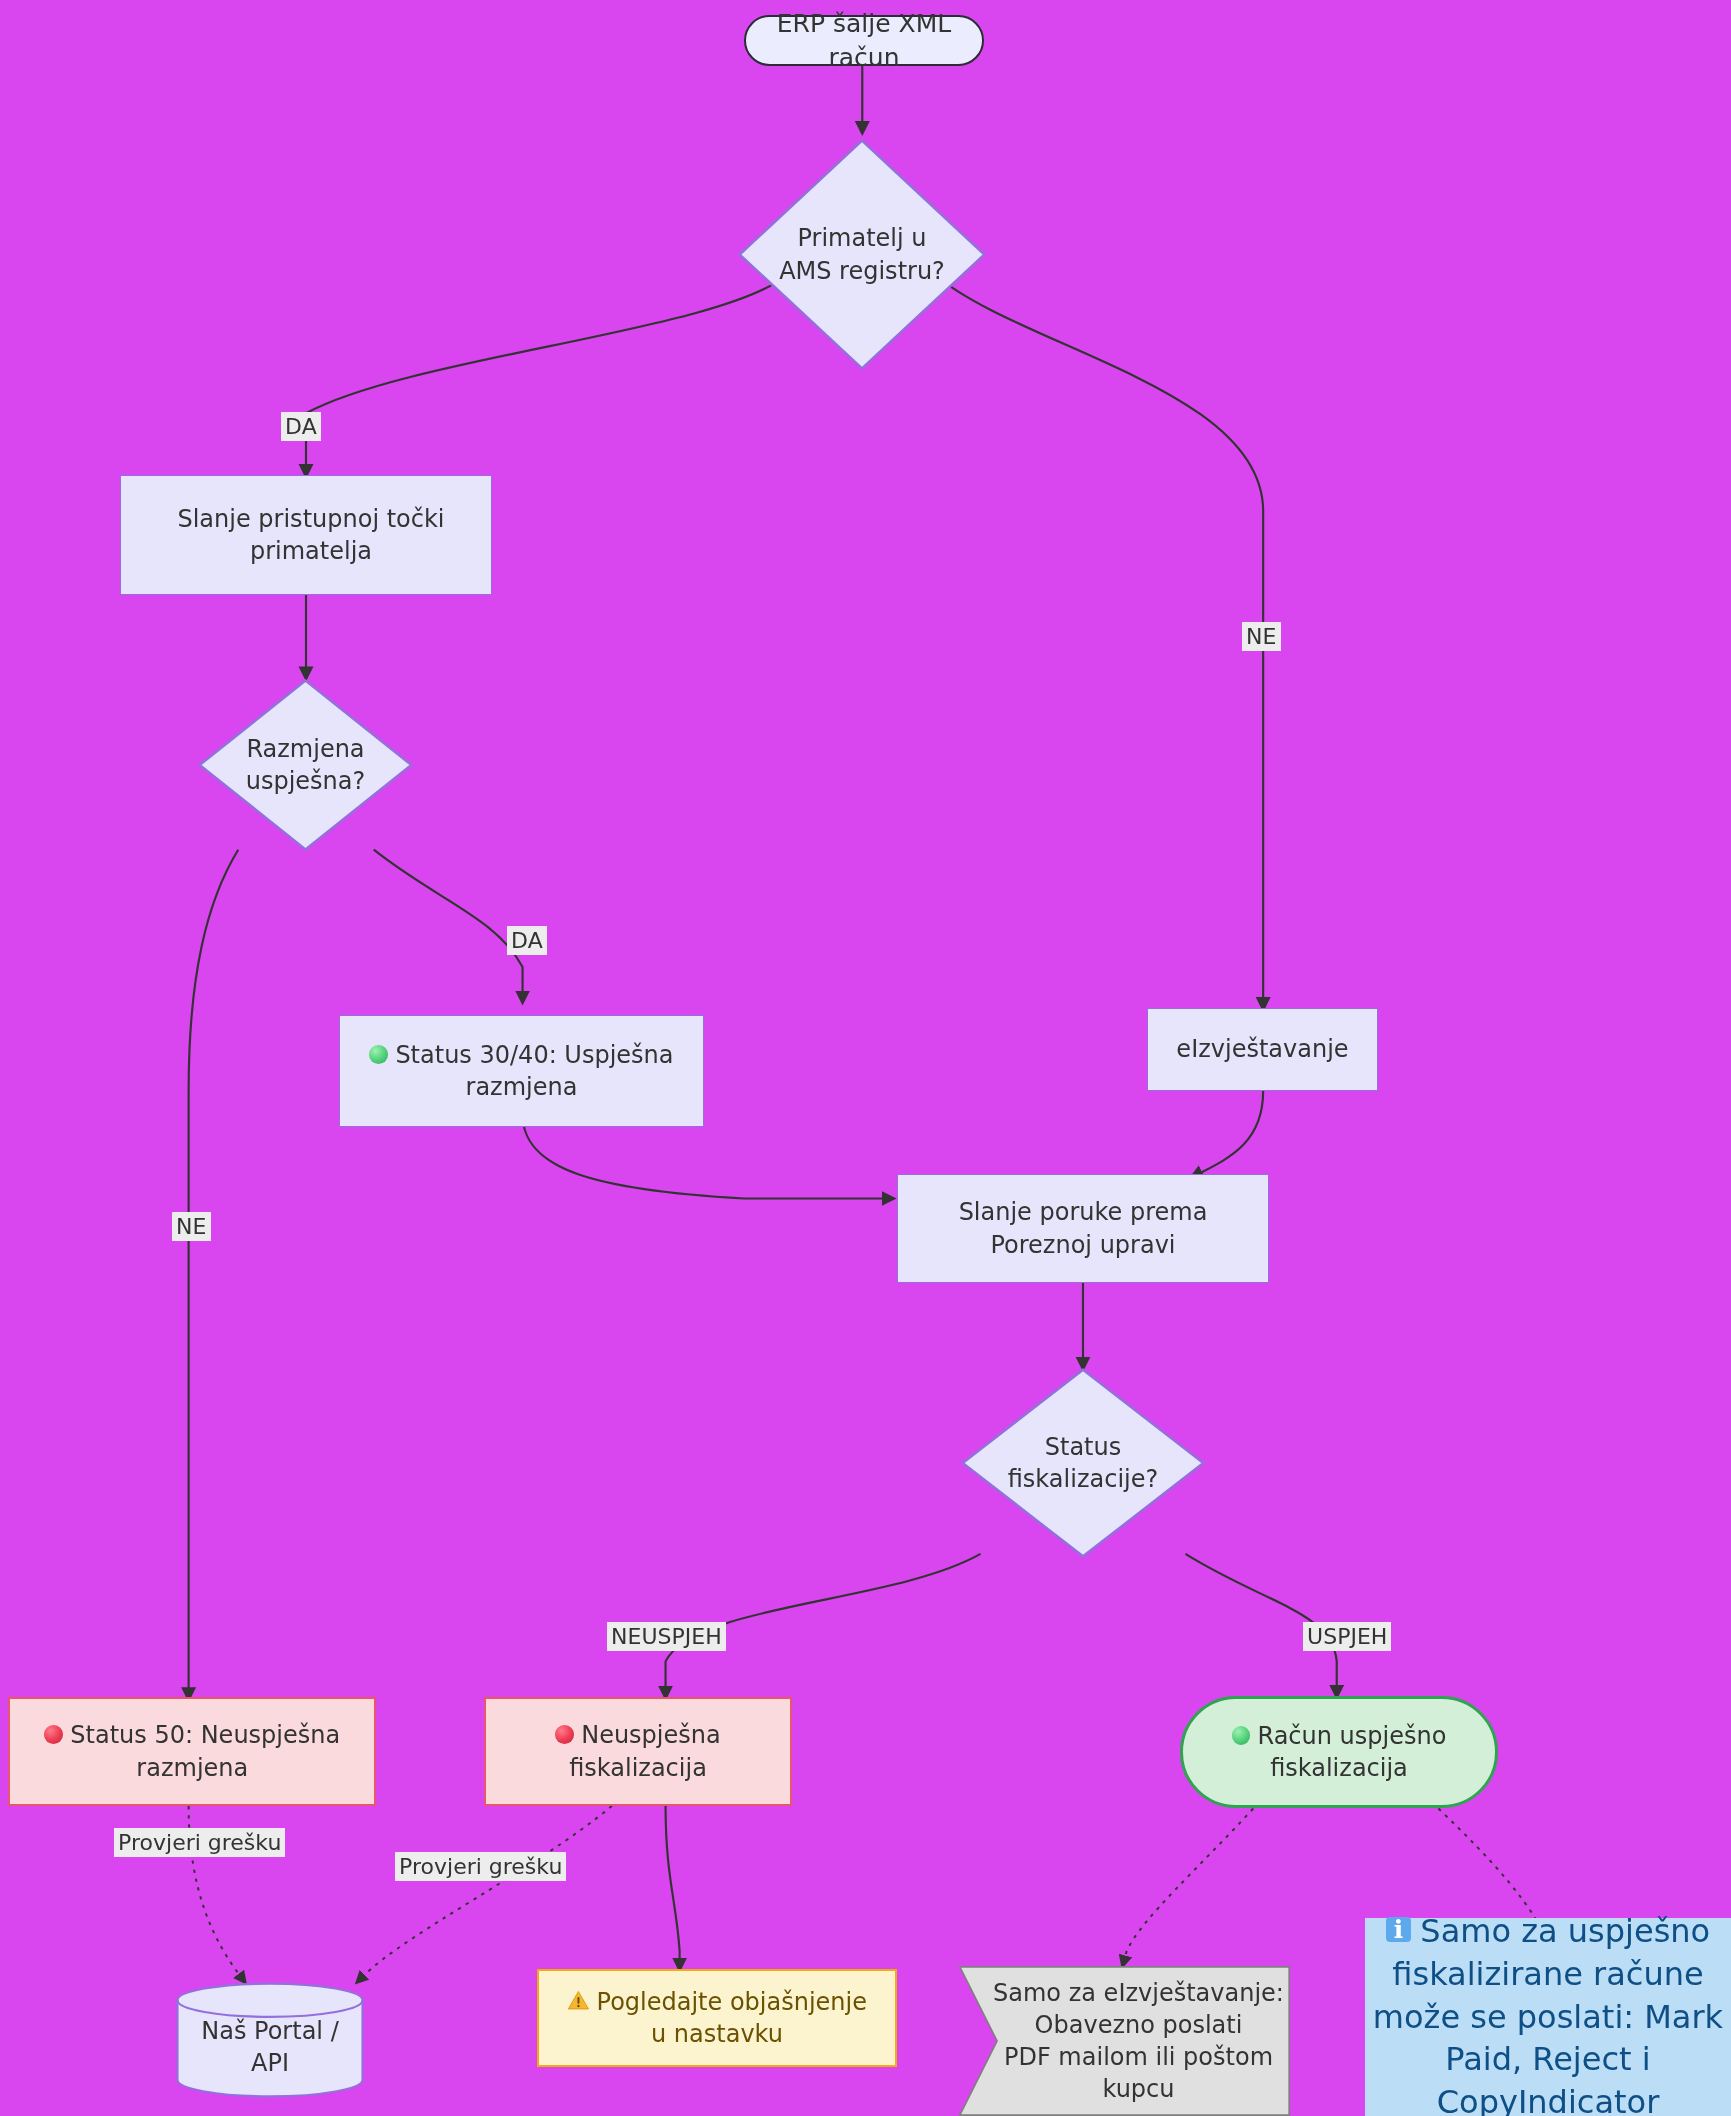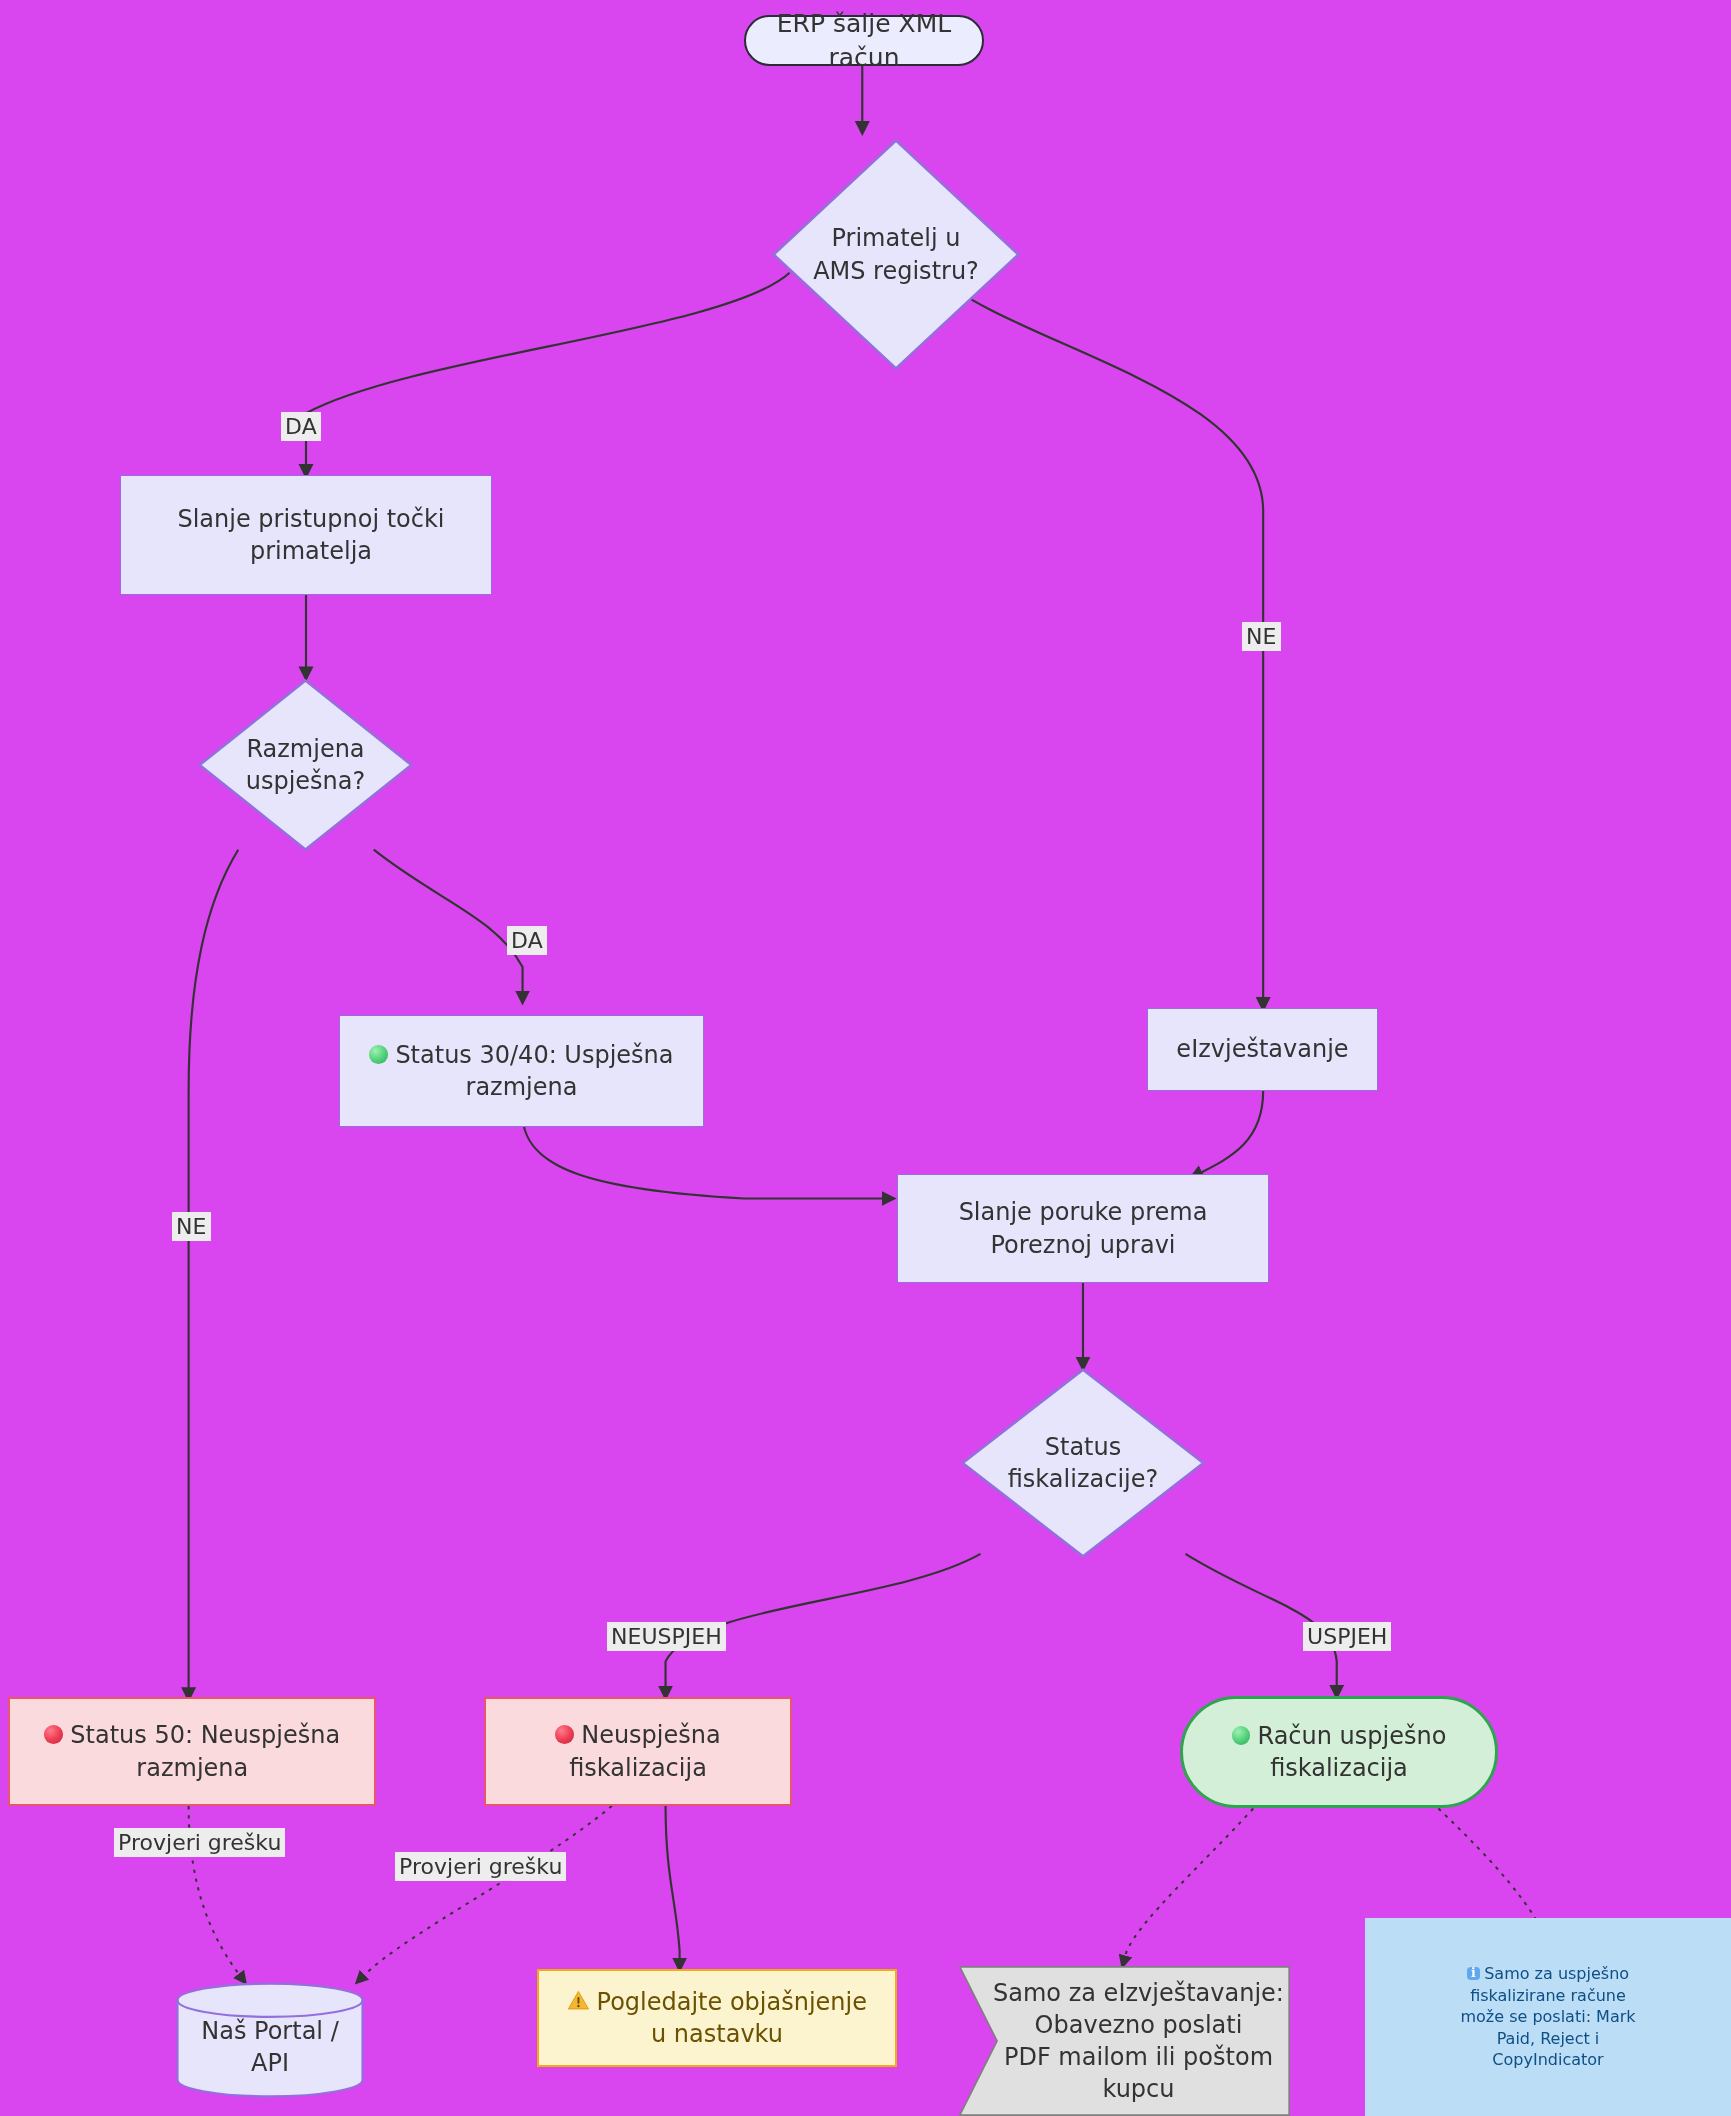--- a/index.html
+++ b/index.html
@@ -67,21 +67,21 @@
   .n-note {
     background: #FCF3CF;
     border: 2.5px solid #EFAB11;
     color: #6b5200;
     font-size: 24px;
   }
   .n-info {
     background: #BBDDF5;
     border: none;
     color: #0E4F86;
-    font-size: 16px;
+    font-size: 32px;
   }
 
   
   .n-diamond {
     background: transparent;
     border: none;
     font-size: 24px;
   }
   .n-diamond .dia-bg {
     position: absolute;
@@ -229,21 +229,21 @@
       <path d="M1516,2188 C1450,2260 1382,2320 1363,2360 L1358,2378" marker-end="url(#arrowd)"></path>
 
       <path d="M1740,2188 C1805,2250 1860,2310 1876,2360 L1880,2378" marker-end="url(#arrowd)"></path>
     </g>
   </svg>
 
   <div class="node n-stadium" style="left:744px; top:15px; width:240px; height:51px;">
     <span class="txt">ERP šalje XML račun</span>
   </div>
 
-  <div class="node n-diamond" style="left:772px; top:139px; width:248px; height:231px;">
+  <div class="node n-diamond" style="left:738px; top:139px; width:248px; height:231px;">
     <svg class="dia-bg" viewBox="0 0 300 280" preserveAspectRatio="none">
       <polygon points="150,2 298,140 150,278 2,140" fill="#E7E5FB" stroke="#9370DB" stroke-width="3"></polygon>
     </svg>
     <span class="txt">Primatelj u
 AMS registru?</span>
   </div>
 
   <div class="node n-process" style="left:120px; top:475px; width:372px; height:120px;padding-left:10px;">
     <span class="txt">Slanje pristupnoj točki
 primatelja</span>

